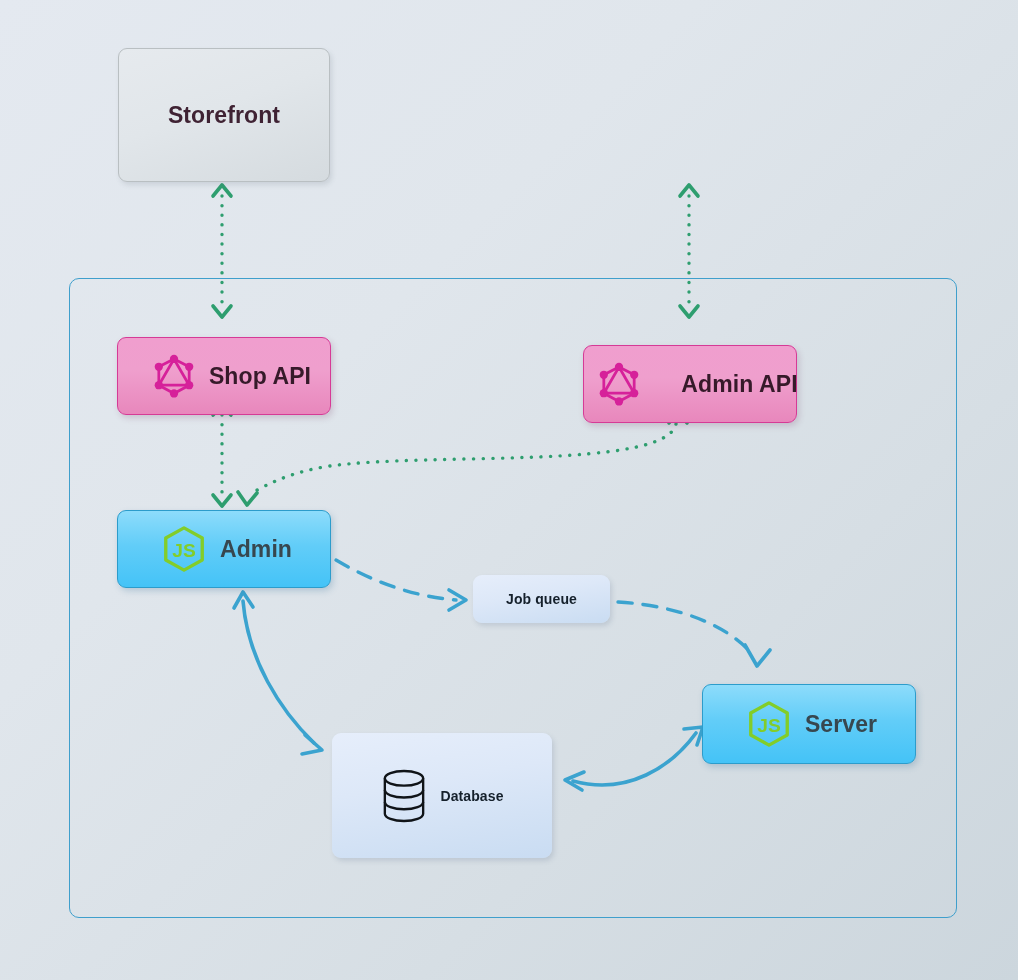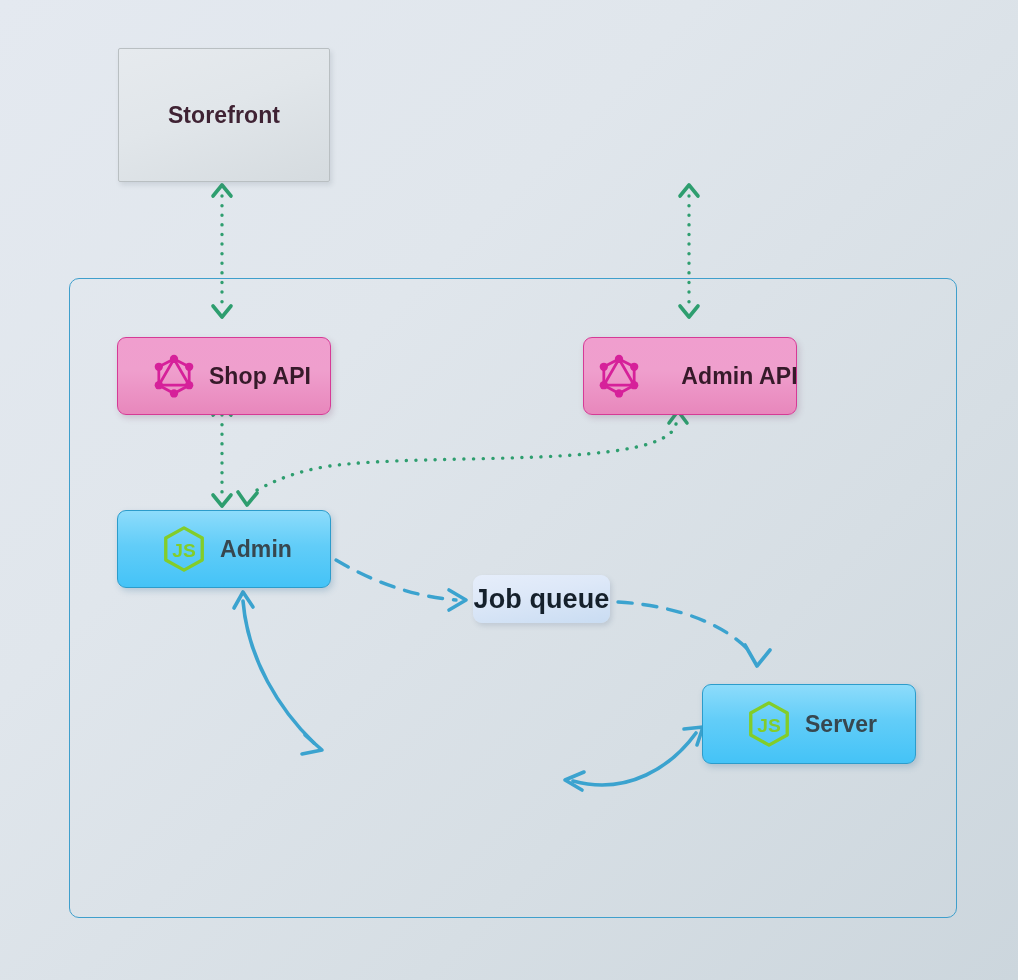--- a/index.html
+++ b/index.html
@@ -47,21 +47,21 @@
     border-radius: 9px;
     font-weight: bold;
     letter-spacing: 0.1px;
     white-space: nowrap;
   }
   .node .node-label { line-height: 1; }
 
   
   .node-client {
     border: 1.4px solid #b9bfc2;
-    border-radius: 2px;
+    border-radius: 9px;
     background: linear-gradient(160deg, #e6eaee 0%, #e1e6ea 45%, #d5dbdf 100%);
     color: #3f2233;
     font-size: 23px;
     box-shadow: 2px 3px 5px rgba(90,100,110,0.16);
   }
 
   
   .node-api {
     border: 1.6px solid #d63a96;
     background: linear-gradient(180deg, #f09ece 0%, #ef9fcd 42%, #e887bc 100%);
@@ -80,38 +80,38 @@
     font-size: 23px;
     box-shadow: 2px 3px 6px rgba(50,110,150,0.25);
     padding-left: 4px;
   }
 
   
   .node-pale {
     border: none;
     background: linear-gradient(170deg, #e6eefb 0%, #dde8f8 40%, #c9dcf2 100%);
     color: #15202b;
-    font-size: 27px;
+    font-size: 14px;
     box-shadow: 2px 3px 5px rgba(90,110,140,0.2);
     text-align: center;
   }
 
   .icon-slot {
     flex: 0 0 auto;
     display: flex;
     align-items: center;
     justify-content: center;
     margin-right: 12px;
   }
 
   
   #node-storefront { left: 118px;  top: 48px;  width: 212px; height: 134px; }
   #node-adminui    { left: 584px;  top: 48px;  width: 212px; height: 134px; }
   #node-shopapi    { left: 117px;  top: 320px; width: 214px; height: 78px;  }
-  #node-adminapi   { left: 583px;  top: 320px; width: 214px; height: 78px; gap: 27px;  }
+  #node-adminapi   { left: 583px;  top: 328px; width: 214px; height: 78px; gap: 27px;  }
   #node-server     { left: 117px;  top: 510px; width: 214px; height: 78px;  }
   #node-jobqueue   { left: 473px;  top: 575px; width: 137px; height: 48px;  justify-content: center; }
   #node-worker     { left: 702px;  top: 684px; width: 214px; height: 80px;  }
   #node-database   { left: 332px;  top: 733px; width: 220px; height: 125px; }
   #group-container { left: 69px;   top: 278px; width: 886px; height: 638px; }
 </style>
 </head>
 <body>
 
 <div id="diagram-root">
@@ -243,14 +243,27 @@
   <div id="node-worker" class="node node-node">
     <span class="icon-slot">
       <svg width="48" height="48" viewBox="0 0 100 100" aria-hidden="true">
         <path d="M50 6 L88 27 L88 73 L50 94 L12 73 L12 27 Z" fill="none" stroke="#83cd29" stroke-width="7" stroke-linejoin="round"></path>
         <text x="50" y="66" text-anchor="middle" font-family="'Liberation Sans', sans-serif" font-size="40" font-weight="bold" fill="#83cd29">JS</text>
       </svg>
     </span>
     <span class="node-label">Server</span>
   </div>
 
+  <div id="node-database" class="node node-pale">
+    <span class="icon-slot">
+      <svg width="48" height="56" viewBox="0 0 64 76" aria-hidden="true">
+        <g fill="none" stroke="#101418" stroke-width="3.2">
+          <ellipse cx="32" cy="14" rx="26" ry="10"></ellipse>
+          <path d="M6 14 L6 62 A26 10 0 0 0 58 62 L58 14"></path>
+          <path d="M6 30 A26 10 0 0 0 58 30"></path>
+          <path d="M6 46 A26 10 0 0 0 58 46"></path>
+        </g>
+      </svg>
+    </span>
+    <span class="node-label">Database</span>
+  </div>
 
 </div>
 
 </body></html>

